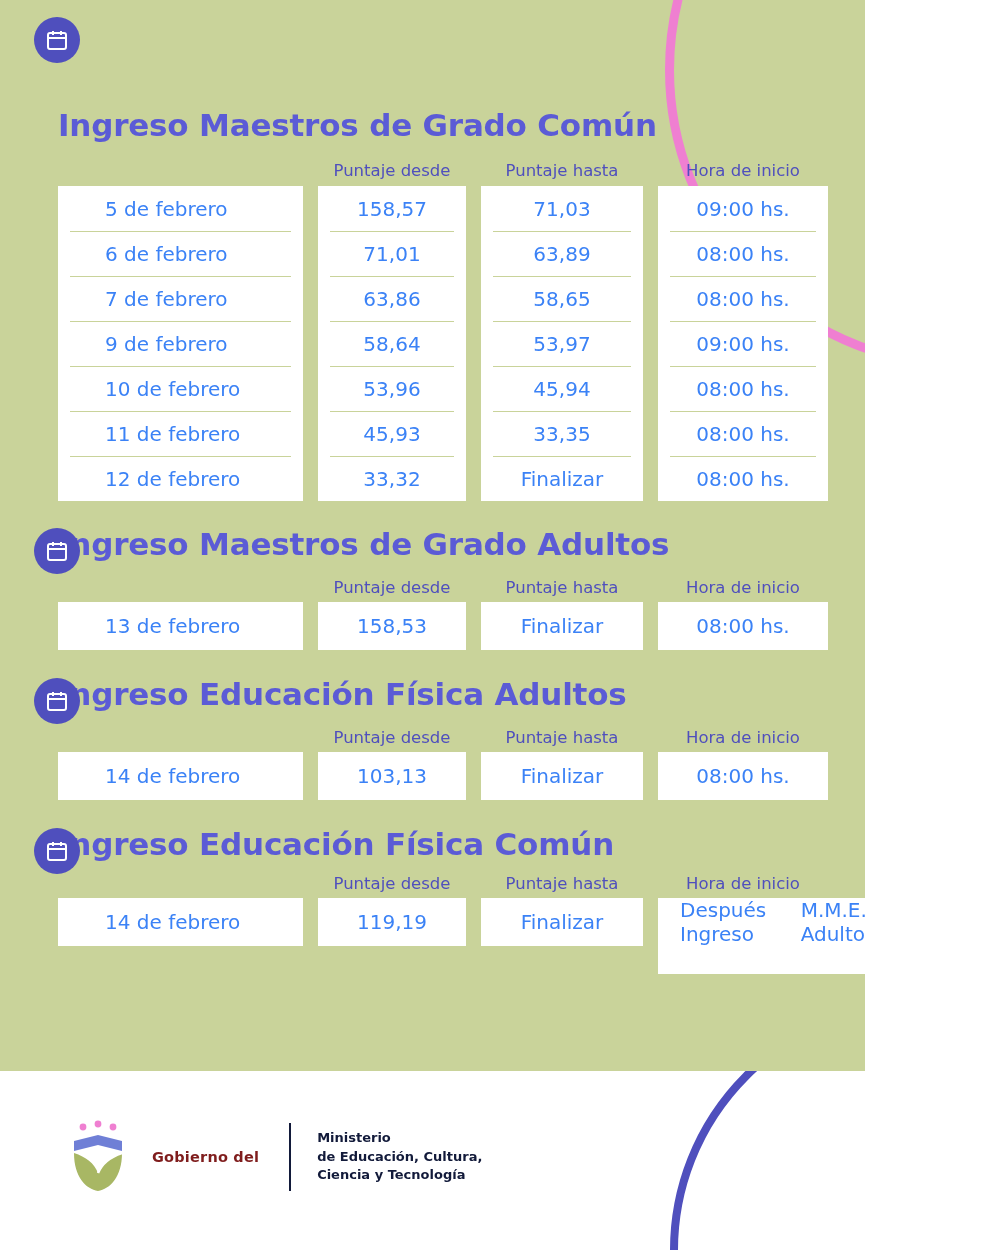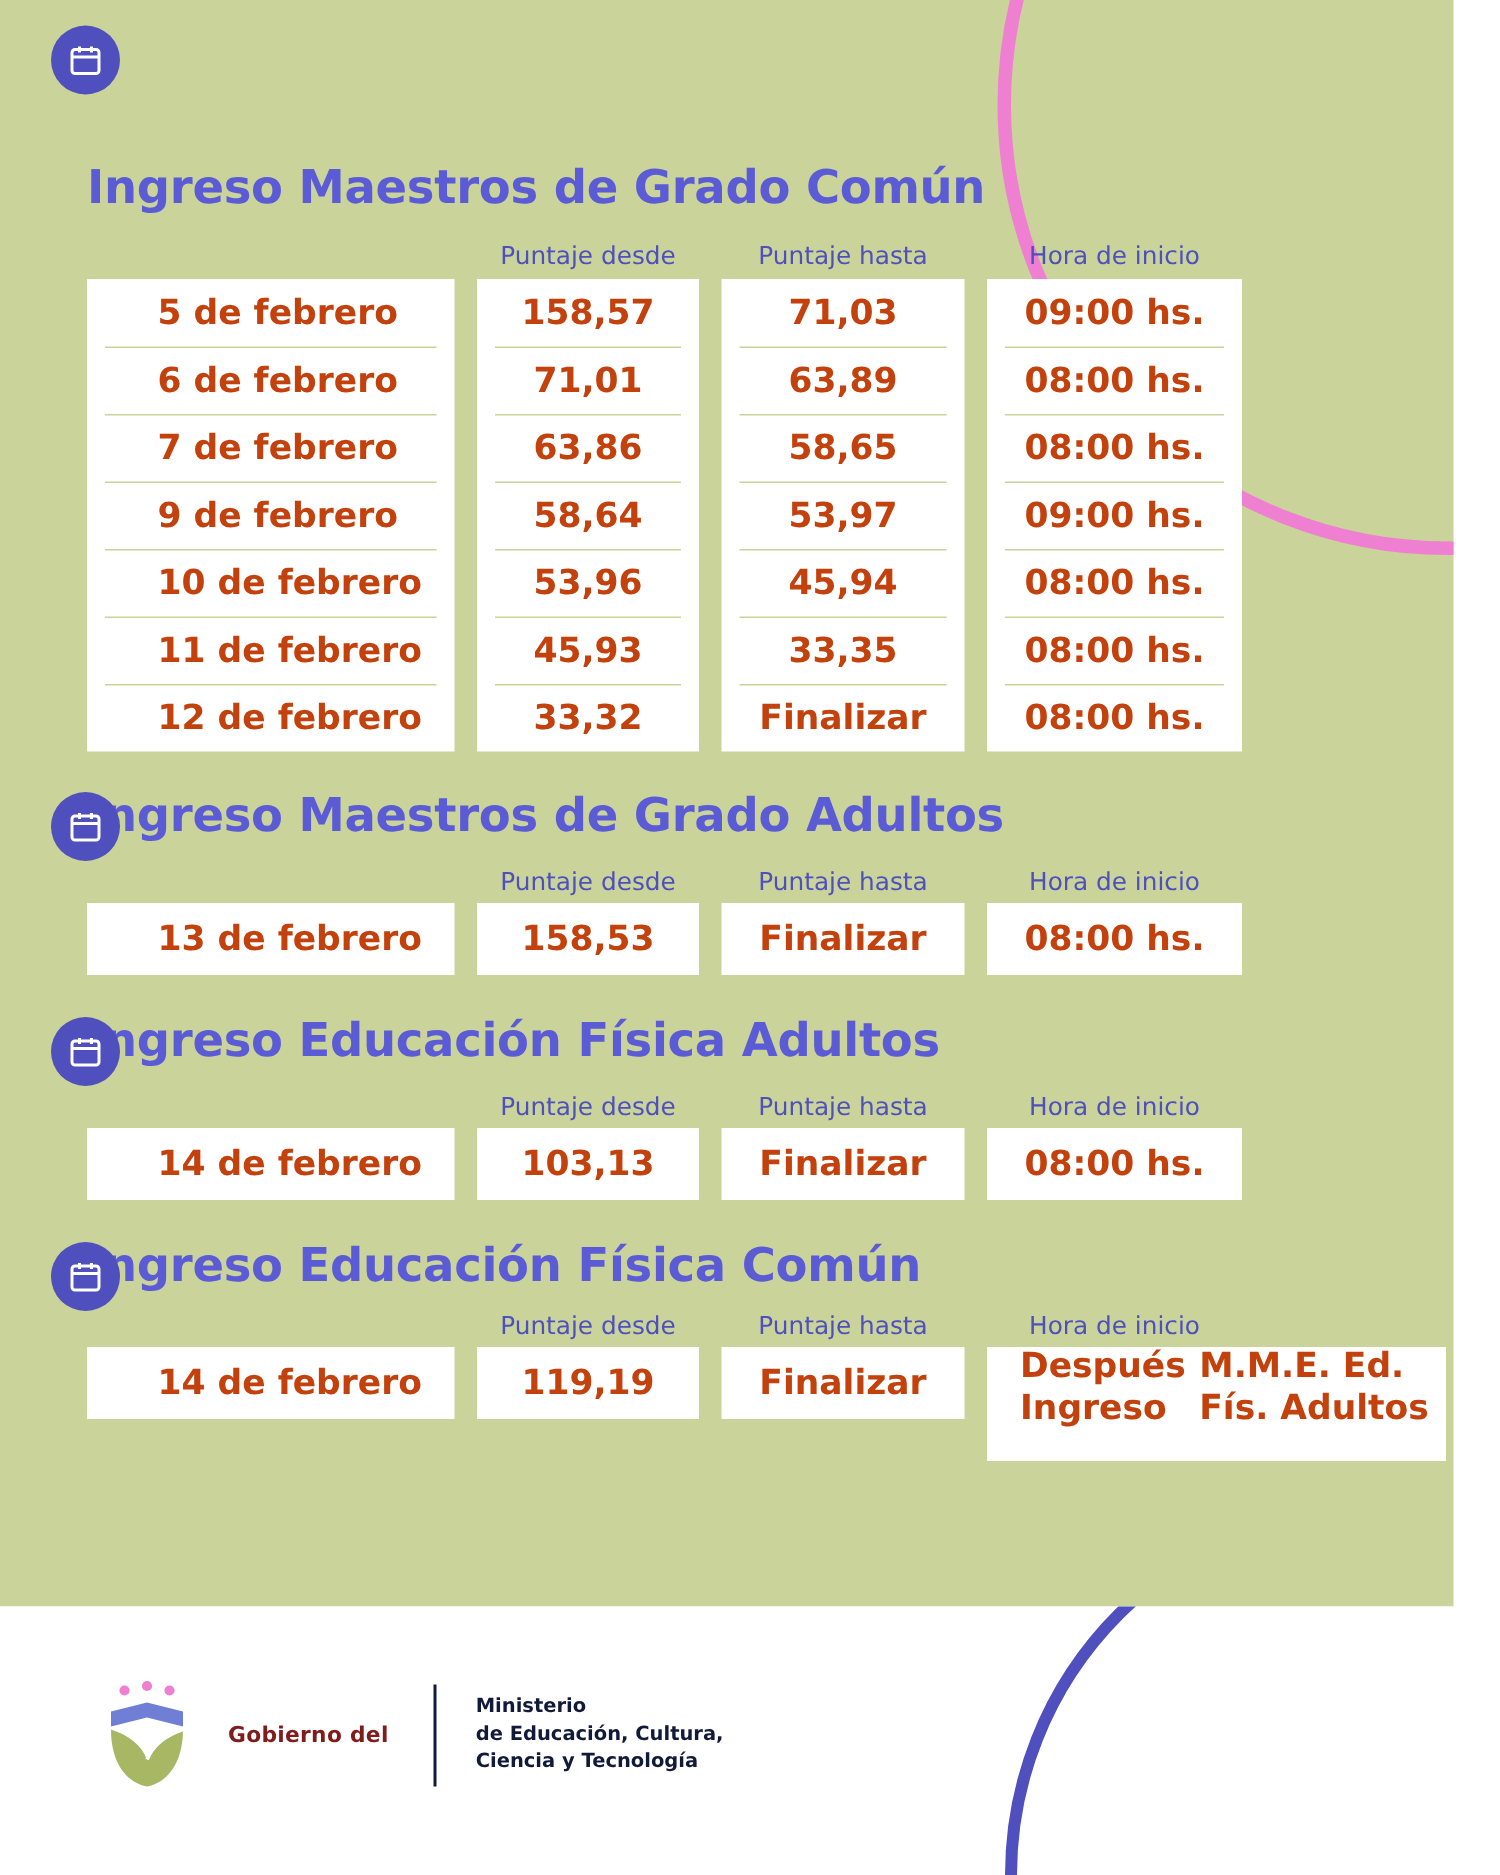--- a/index.html
+++ b/index.html
@@ -4,21 +4,21 @@
 <style>
   * { box-sizing: border-box; margin: 0; padding: 0; }
   html, body {
     width: 1000px; height: 1250px;
     font-family: "DejaVu Sans", "Liberation Sans", sans-serif;
     background: #ffffff;
     overflow: hidden;
   }
   #page {
     position: relative;
-    width: 969px; height: 1250px;
+    width: 865px; height: 1250px;
     background: #ffffff;
     overflow: hidden;
   }
   
   .bg-panel {
     position: absolute;
     left: 0; top: 0;
     width: 1000px; height: 1071px;
     background: #c9d39a;
     overflow: hidden;
@@ -84,23 +84,23 @@
   }
   .card.date-card  { width: 245px; flex: 0 0 245px; }
   .card.desde-card { width: 148px; flex: 0 0 148px; }
   .card.hasta-card { width: 162px; flex: 0 0 162px; }
   .card.hora-card  { width: 170px; flex: 0 0 170px; }
 
   .cell {
     height: 45px;
     display: flex;
     align-items: center;
-    color: #c2410c;
-    font-size: 23px;
-    font-weight: bold;
+    color: #3b82f6;
+    font-size: 20px;
+    font-weight: normal;
     position: relative;
   }
   .cell + .cell::before {
     content: "";
     position: absolute;
     left: 12px; right: 12px; top: 0;
     height: 1px;
     background: #c9d39a;
   }
   .date-card .cell { padding-left: 47px; }

